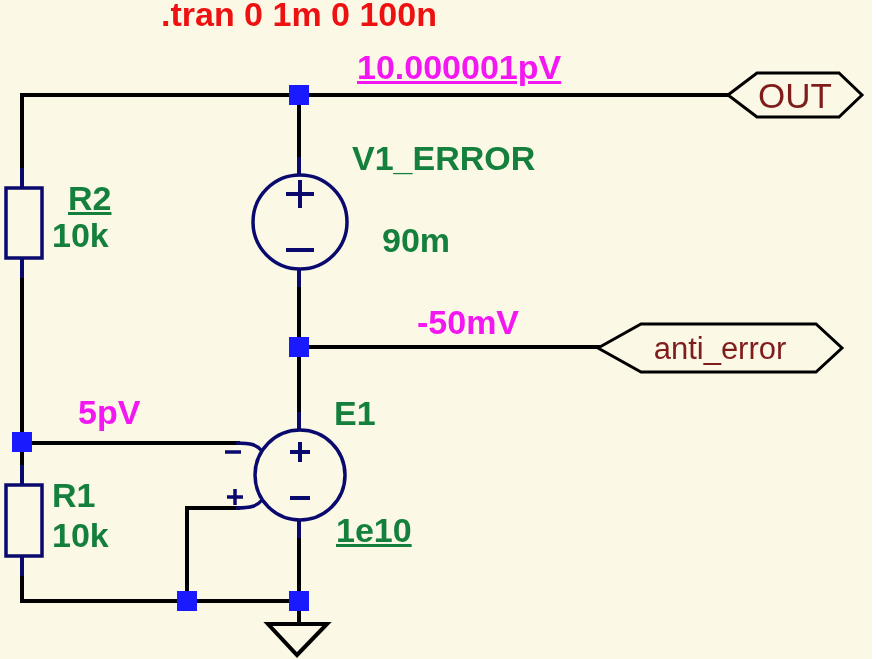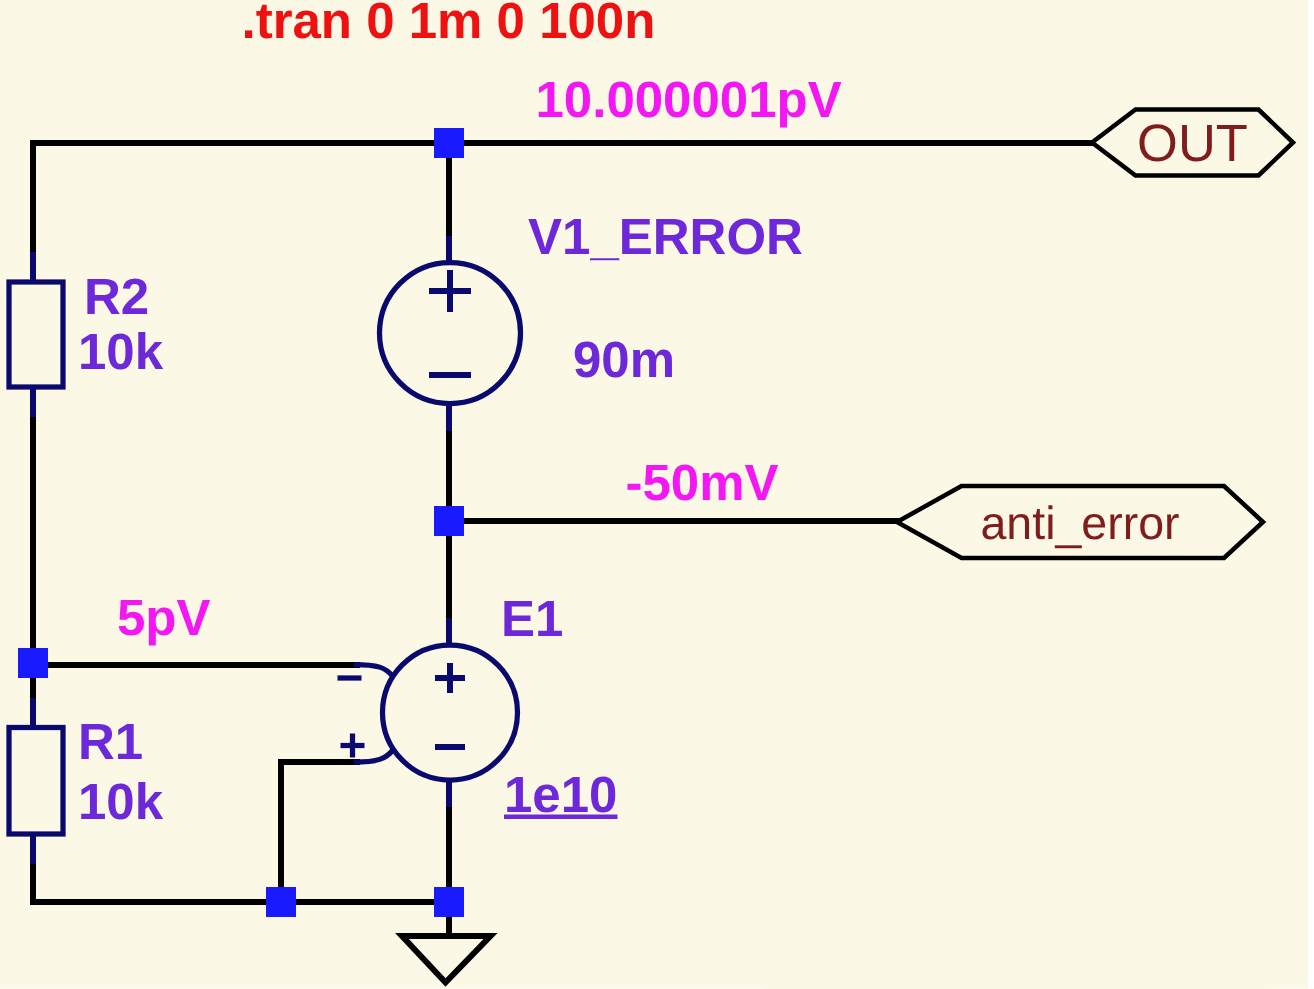--- a/index.html
+++ b/index.html
@@ -12,21 +12,21 @@
   }
   .canvas svg { position:absolute; left:0; top:0; }
   .txt {
     position:absolute;
     font-weight:700;
     font-size:34px;
     line-height:1;
     white-space:nowrap;
     font-family:"Liberation Sans", sans-serif;
   }
-  .c-black { color:#6d28d9; }
+  .c-black { color:#15803d; }
   .c-red   { color:#ee1111; }
   .c-mag   { color:#f318f3; }
   .flag-label {
     position:absolute;
     display:flex; align-items:center; justify-content:center;
     font-weight:400; color:#7f1d1d;
     font-family:"Liberation Sans", sans-serif;
     white-space:nowrap;
   }
   .flag-out  { left:728px; top:73px;  width:134px; height:45px; font-size:35px; }
@@ -105,33 +105,33 @@
     </g>
 
     <polygon points="728,95 757,73 839,73 862,95 839,117 757,117" fill="#fbf8e5" stroke="#000000" stroke-width="3"></polygon>
     <polygon points="598,348 641,324 816,324 842,348 816,372 641,372" fill="#fbf8e5" stroke="#000000" stroke-width="3"></polygon>
 
     <path d="M268 624 L327 624 L297 655 Z" fill="none" stroke="#000000" stroke-width="4"></path>
   </svg>
 
   <div class="txt c-red" style="left:161px; top:-3px;">.tran 0 1m 0 100n</div>
 
-  <div class="txt c-mag" style="left:357px; top:50px;">10.000001pV</div>
+  <div class="txt c-mag" style="left:357px; top:50px;text-decoration:underline;">10.000001pV</div>
 
   <div class="txt c-black" style="left:352px; top:141px;">V1_ERROR</div>
   <div class="txt c-black" style="left:382px; top:223px;">90m</div>
 
   <div class="txt c-mag" style="left:417px; top:305px;">-50mV</div>
 
   <div class="txt c-mag" style="left:78px; top:395px;">5pV</div>
 
   <div class="txt c-black" style="left:334px; top:396px;">E1</div>
   <div class="txt c-black" style="left:336px; top:513px;text-decoration:underline;">1e10</div>
 
-  <div class="txt c-black" style="left:56px; top:181px;">R2</div>
+  <div class="txt c-black" style="left:68px; top:181px;text-decoration:underline;">R2</div>
   <div class="txt c-black" style="left:52px; top:218px;">10k</div>
 
   <div class="txt c-black" style="left:52px; top:478px;text-align:right;">R1</div>
   <div class="txt c-black" style="left:52px; top:518px;">10k</div>
 
   <div class="flag-label flag-out">OUT</div>
   <div class="flag-label flag-anti">anti_error</div>
 
 </div>
 

